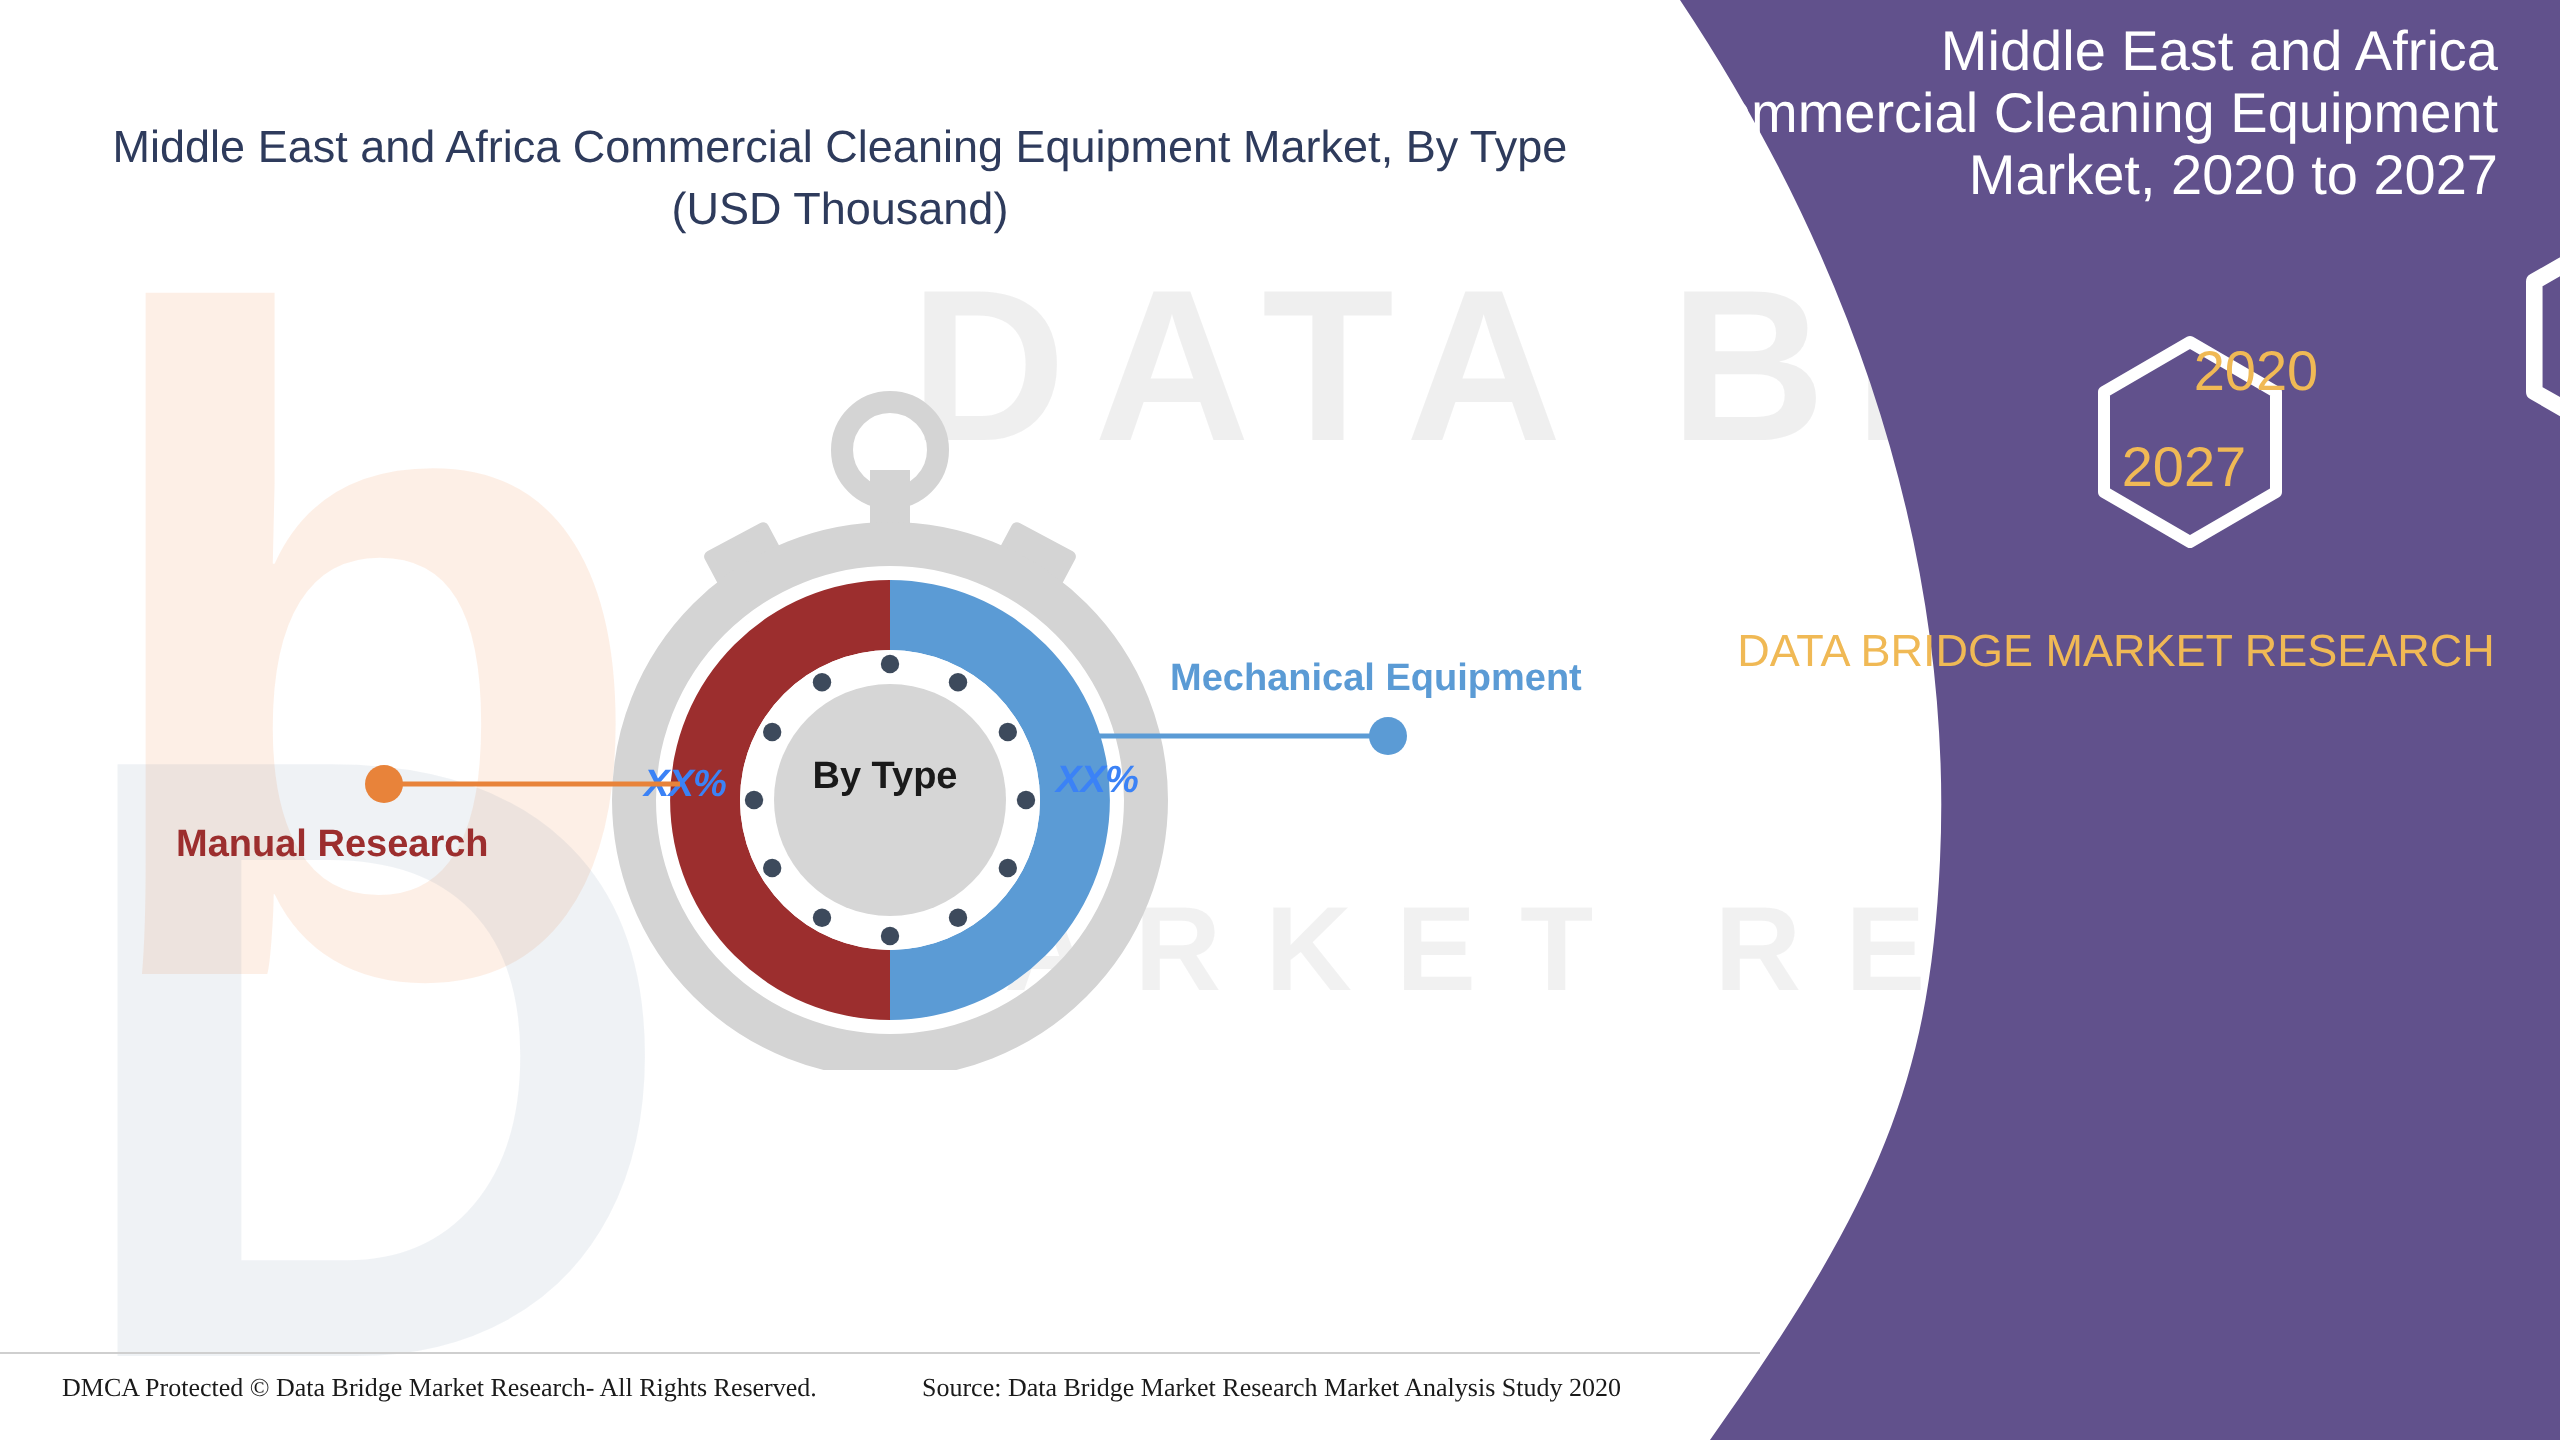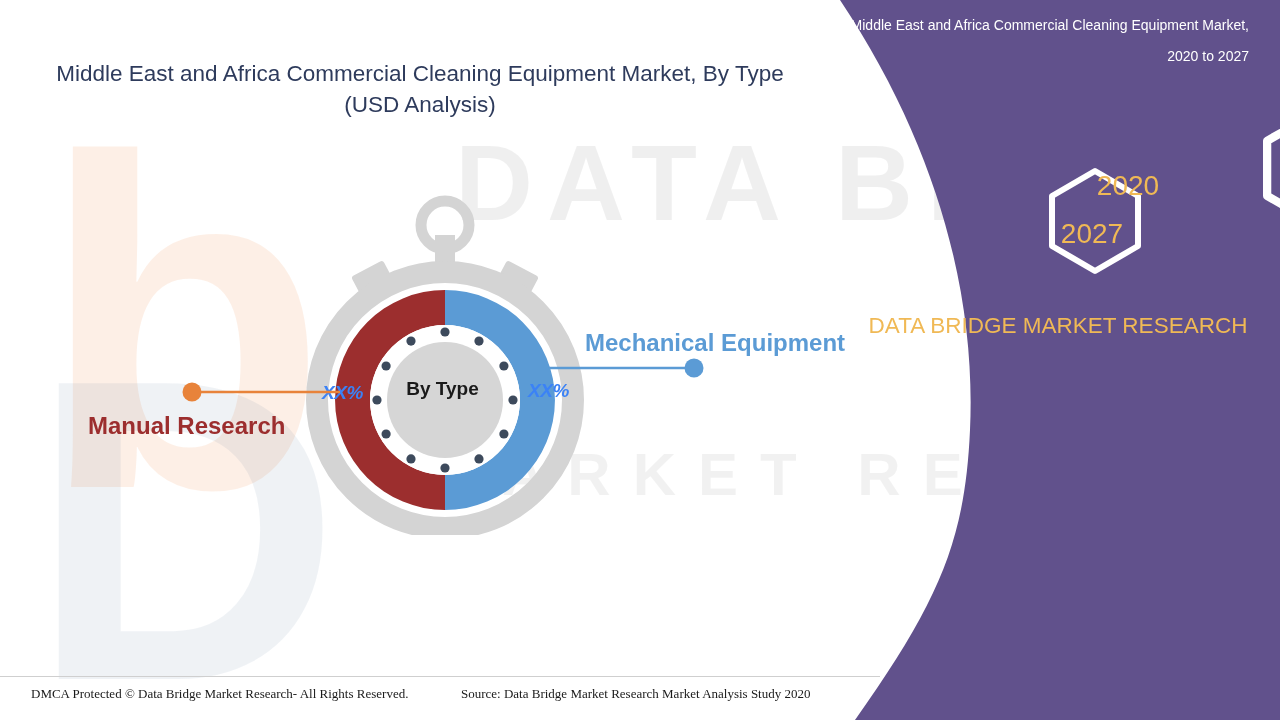--- a/index.html
+++ b/index.html
@@ -35,21 +35,21 @@
     font-size:60px;letter-spacing:22px;font-weight:700;
     color:#6d6d6d;opacity:.085;white-space:nowrap;
   }
 
   
   .panel{position:absolute;right:0;top:0;width:460px;height:720px;}
   .panel svg{display:block;}
   .panel-head{
     position:absolute;left:1px;top:10px;width:440px;
     text-align:right;padding-right:12px;
-    color:#ffffff;font-size:14px;line-height:31px;font-weight:400;
+    color:#ffffff;font-size:28px;line-height:31px;font-weight:400;
     box-sizing:border-box;
   }
   .brand-name{
     position:absolute;left:2px;top:310px;width:448px;
     text-align:center;color:#f0b955;
     font-size:22.5px;line-height:32px;font-weight:400;
     padding-left:24px;box-sizing:border-box;
   }
   .hexwrap{position:absolute;left:0;top:0;width:460px;height:720px;}
 
@@ -70,21 +70,21 @@
     font-size:19px;font-weight:700;
   }
   .pct{
     position:absolute;color:#3b82f6;font-size:19px;font-weight:700;
     letter-spacing:-.4px;
     font-style:italic;
   }
   .pct-left{left:322px;top:382px;}
   .pct-right{left:528px;top:380px;}
 
-  .lbl{position:absolute;font-size:24px;font-weight:700;white-space:nowrap;}
+  .lbl{position:absolute;font-size:19px;font-weight:700;white-space:nowrap;}
   .lbl-manual{left:88px;top:412px;color:#9c2e2e;}
   .lbl-mech{left:585px;top:329px;color:#5b9bd5;}
 
   
   .footer-rule{position:absolute;left:0;top:676px;width:880px;height:1px;background:#cfcfcf;}
   .foot{
     position:absolute;font-family:Liberation Serif, serif;
     font-size:13px;color:#1a1a1a;white-space:nowrap;
   }
   .foot-dmca{left:31px;top:686px;}
@@ -99,21 +99,21 @@
     <div class="wm-b">b</div>
     <div class="wm-d">D</div>
     <div class="wm-data">DATA BRIDGE</div>
     <div class="wm-market">MARKET RESEARCH</div>
   </div>
 
   <div class="chart-area">
 
     <div class="chart-title">
       <span>Middle East and Africa Commercial Cleaning Equipment Market, By Type</span><br>
-      <span>(USD Analysis)</span>
+      <span>(USD Thousand)</span>
     </div>
 
     <svg class="donut-svg" width="320" height="350" viewBox="0 0 320 350">
 
       <g>
         <circle cx="160" cy="40" r="24" fill="none" stroke="#D4D4D4" stroke-width="11"></circle>
         <rect x="150" y="50" width="20" height="32" fill="#D4D4D4"></rect>
         <rect x="152" y="76" width="16" height="22" fill="#D4D4D4"></rect>
       </g>
 

